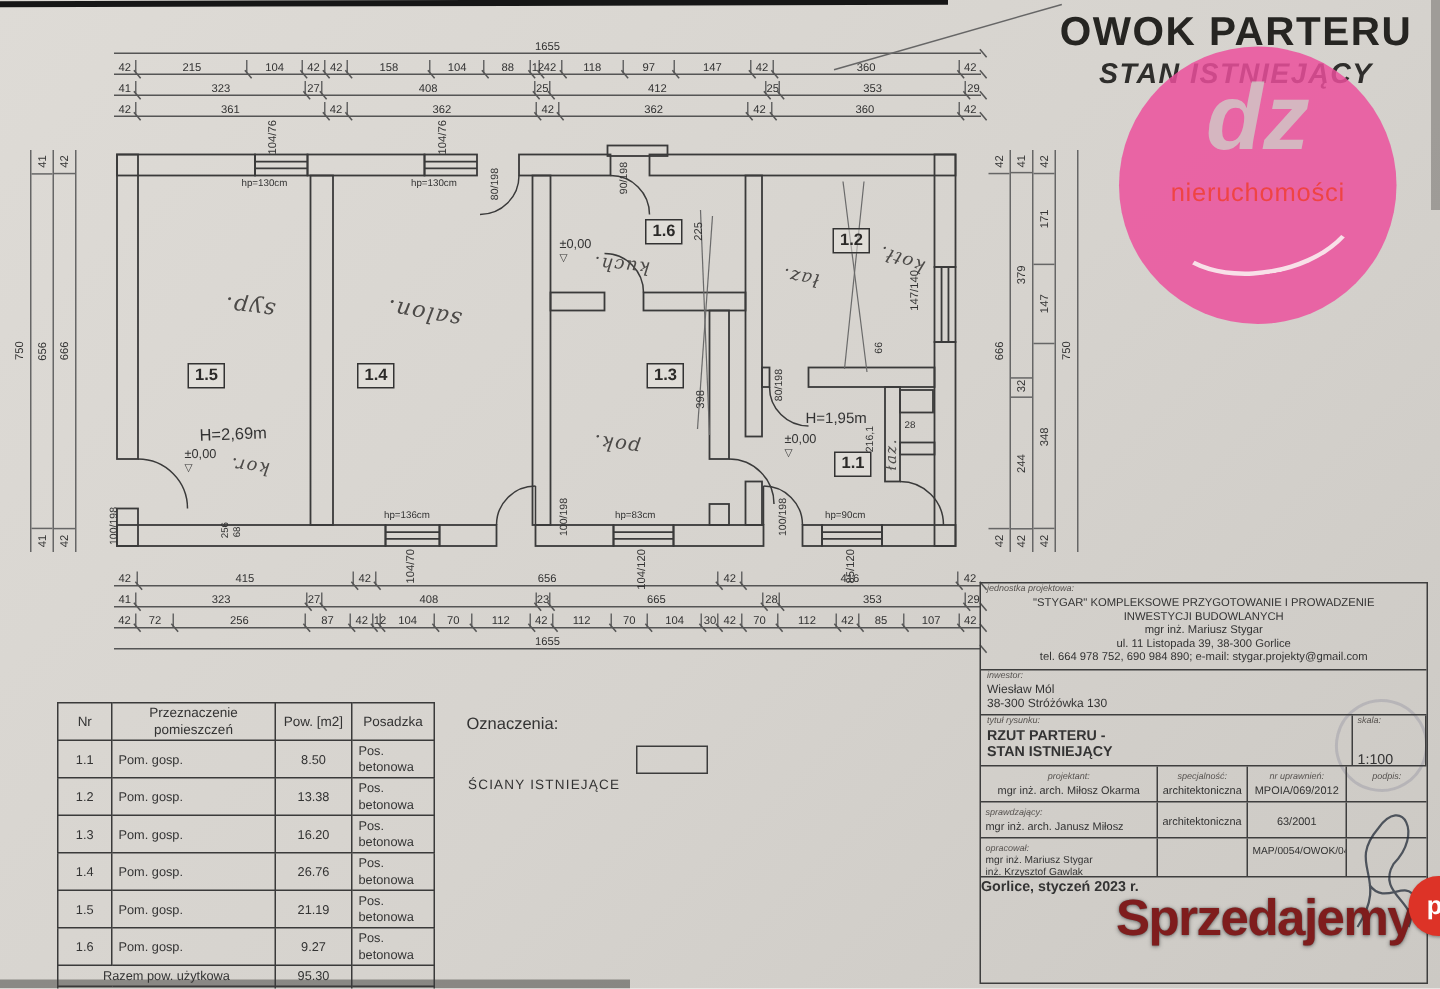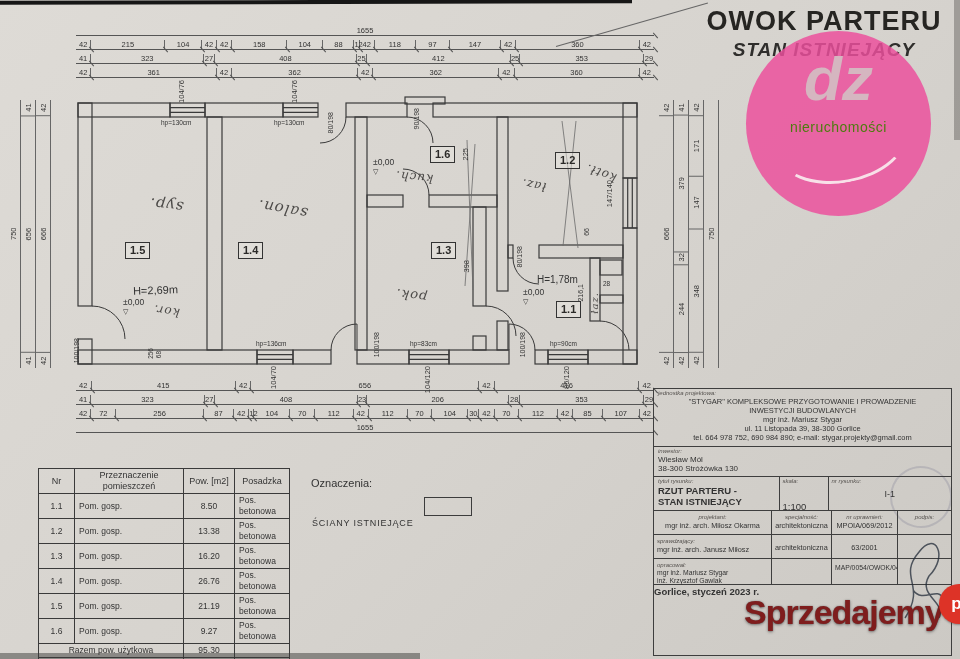--- a/index.html
+++ b/index.html
@@ -16,21 +16,21 @@
   
   .hdr{left:695px;top:6px;width:258px;text-align:center;z-index:2;}
   .hdr .t1{font-size:27px;font-weight:bold;letter-spacing:1px;color:#262522;}
   .hdr .t2{font-size:19px;font-weight:bold;font-style:italic;letter-spacing:1px;margin-top:2px;}
   .hdr .t3{font-size:13px;font-weight:bold;text-decoration:underline;margin-top:4px;}
   .logo{left:746px;top:31px;width:185px;height:185px;border-radius:50%;
     background:rgba(236,79,156,.84);z-index:3;overflow:hidden;}
   .logo .dz{position:absolute;left:0;right:0;top:18px;text-align:center;
     font-size:62px;font-weight:bold;font-style:italic;color:rgba(208,203,199,.8);line-height:60px;}
   .logo .cap{position:absolute;left:0;right:0;top:88px;text-align:center;
-    font-size:14px;color:#4d7c0f;letter-spacing:.5px;}
+    font-size:17px;color:#ef4444;letter-spacing:.5px;}
   .logo .swoosh{position:absolute;left:28px;top:68px;width:128px;height:78px;
     border:3px solid transparent;border-bottom:3px solid rgba(250,246,244,.85);
     border-radius:50%;transform:rotate(-10deg);}
   
   .dimrow{display:flex;align-items:flex-end;border-bottom:1px solid #555;height:13px;}
   .dimrow .seg{flex-basis:0;min-width:0;position:relative;text-align:center;
     font-size:7.5px;line-height:9px;color:#333;white-space:nowrap;overflow:visible;
     border-right:1px solid #666;}
   .dimrow .seg:last-child{border-right:none;}
   .dimrow .seg::after{content:"";position:absolute;right:-2px;bottom:-4px;width:1px;height:7px;
@@ -158,21 +158,21 @@
       <span class="seg" style="flex-grow: 42;">42</span>
       <span class="seg" style="flex-grow: 416;">416</span>
       <span class="seg" style="flex-grow: 42;">42</span>
     </div>
   <div class="dimrow">
       <span class="seg" style="flex-grow: 41;">41</span>
       <span class="seg" style="flex-grow: 323;">323</span>
       <span class="seg" style="flex-grow: 27;">27</span>
       <span class="seg" style="flex-grow: 408;">408</span>
       <span class="seg" style="flex-grow: 23;">23</span>
-      <span class="seg" style="flex-grow: 407;">206</span>
+      <span class="seg" style="flex-grow: 407;">665</span>
       <span class="seg" style="flex-grow: 28;">28</span>
       <span class="seg" style="flex-grow: 353;">353</span>
       <span class="seg" style="flex-grow: 29;">29</span>
     </div>
   <div class="dimrow">
       <span class="seg" style="flex-grow: 42;">42</span>
       <span class="seg" style="flex-grow: 72;">72</span>
       <span class="seg" style="flex-grow: 256;">256</span>
       <span class="seg" style="flex-grow: 87;">87</span>
       <span class="seg" style="flex-grow: 42;">42</span>
@@ -330,21 +330,21 @@
   <div class="hand vtxt" style="left:516px;top:196px;font-size:10px;">łaz.</div>
 
   <div class="lvl" style="left:300px;top:62px;">
     <span>±0,00</span><br><span class="tri">▽</span></div>
   <div class="lvl" style="left:450px;top:192px;">
     <span>±0,00</span><br><span class="tri">▽</span></div>
   <div class="lvl" style="left:50px;top:202px;">
     <span>±0,00</span><br><span class="tri">▽</span></div>
 
   <div class="pd" style="left:60px;top:188px;font-size:11px;transform:rotate(-2deg);">H=2,69m</div>
-  <div class="pd" style="left:464px;top:178px;font-size:10px;">H=1,78m</div>
+  <div class="pd" style="left:464px;top:178px;font-size:10px;">H=1,95m</div>
 
   <div class="pd vtxt" style="left:388px;top:52px;">225</div>
   <div class="pd vtxt" style="left:389px;top:164px;">398</div>
   <div class="pd vtxt" style="left:510px;top:132px;font-size:7px;">66</div>
   <div class="pd vtxt" style="left:504px;top:188px;font-size:7px;">216,1</div>
   <div class="pd" style="left:530px;top:184px;font-size:6.5px;">28</div>
   <div class="pd vtxt" style="left:74px;top:252px;font-size:6.5px;">256</div>
   <div class="pd vtxt" style="left:82px;top:255px;font-size:6.5px;">68</div>
 
   <div class="pd vtxt" style="left:104px;top:-16px;">104/76</div>
@@ -449,24 +449,20 @@
   <div class="tb-sec" style="height:34px;display:flex;padding:0;">
     <div style="flex:1;padding:1px 4px;border-right:1.2px solid #3e3e3e;">
       <div class="tb-label">tytuł rysunku:</div>
       <div style="font-weight:bold;font-size:9.5px;">RZUT PARTERU -</div>
       <div style="font-weight:bold;font-size:9.5px;">STAN ISTNIEJĄCY</div>
     </div>
     <div style="width:42px;padding:1px 3px;border-right:1.2px solid #3e3e3e;">
       <div class="tb-label">skala:</div>
       <div style="font-size:9.5px;margin-top:16px;">1:100</div>
     </div>
-    <div style="flex:1;padding:1px 3px;">
-      <div class="tb-label">nr rysunku:</div>
-      <div style="font-size:9px;margin-top:4px;text-align:center;">I-1</div>
-    </div>
   </div>
   <div class="tb-roles" style="height:24px;text-align:center;">
     <div class="rc1"><span class="tb-label">projektant:</span>
       <div style="font-size:7.3px;">mgr inż. arch. Miłosz Okarma</div></div>
     <div class="rc2"><span class="tb-label">specjalność:</span>
       <div style="font-size:7.3px;">architektoniczna</div></div>
     <div class="rc3"><span class="tb-label">nr uprawnień:</span>
       <div style="font-size:7.3px;">MPOIA/069/2012</div></div>
     <div class="rc4"><span class="tb-label">podpis:</span></div>
   </div>

